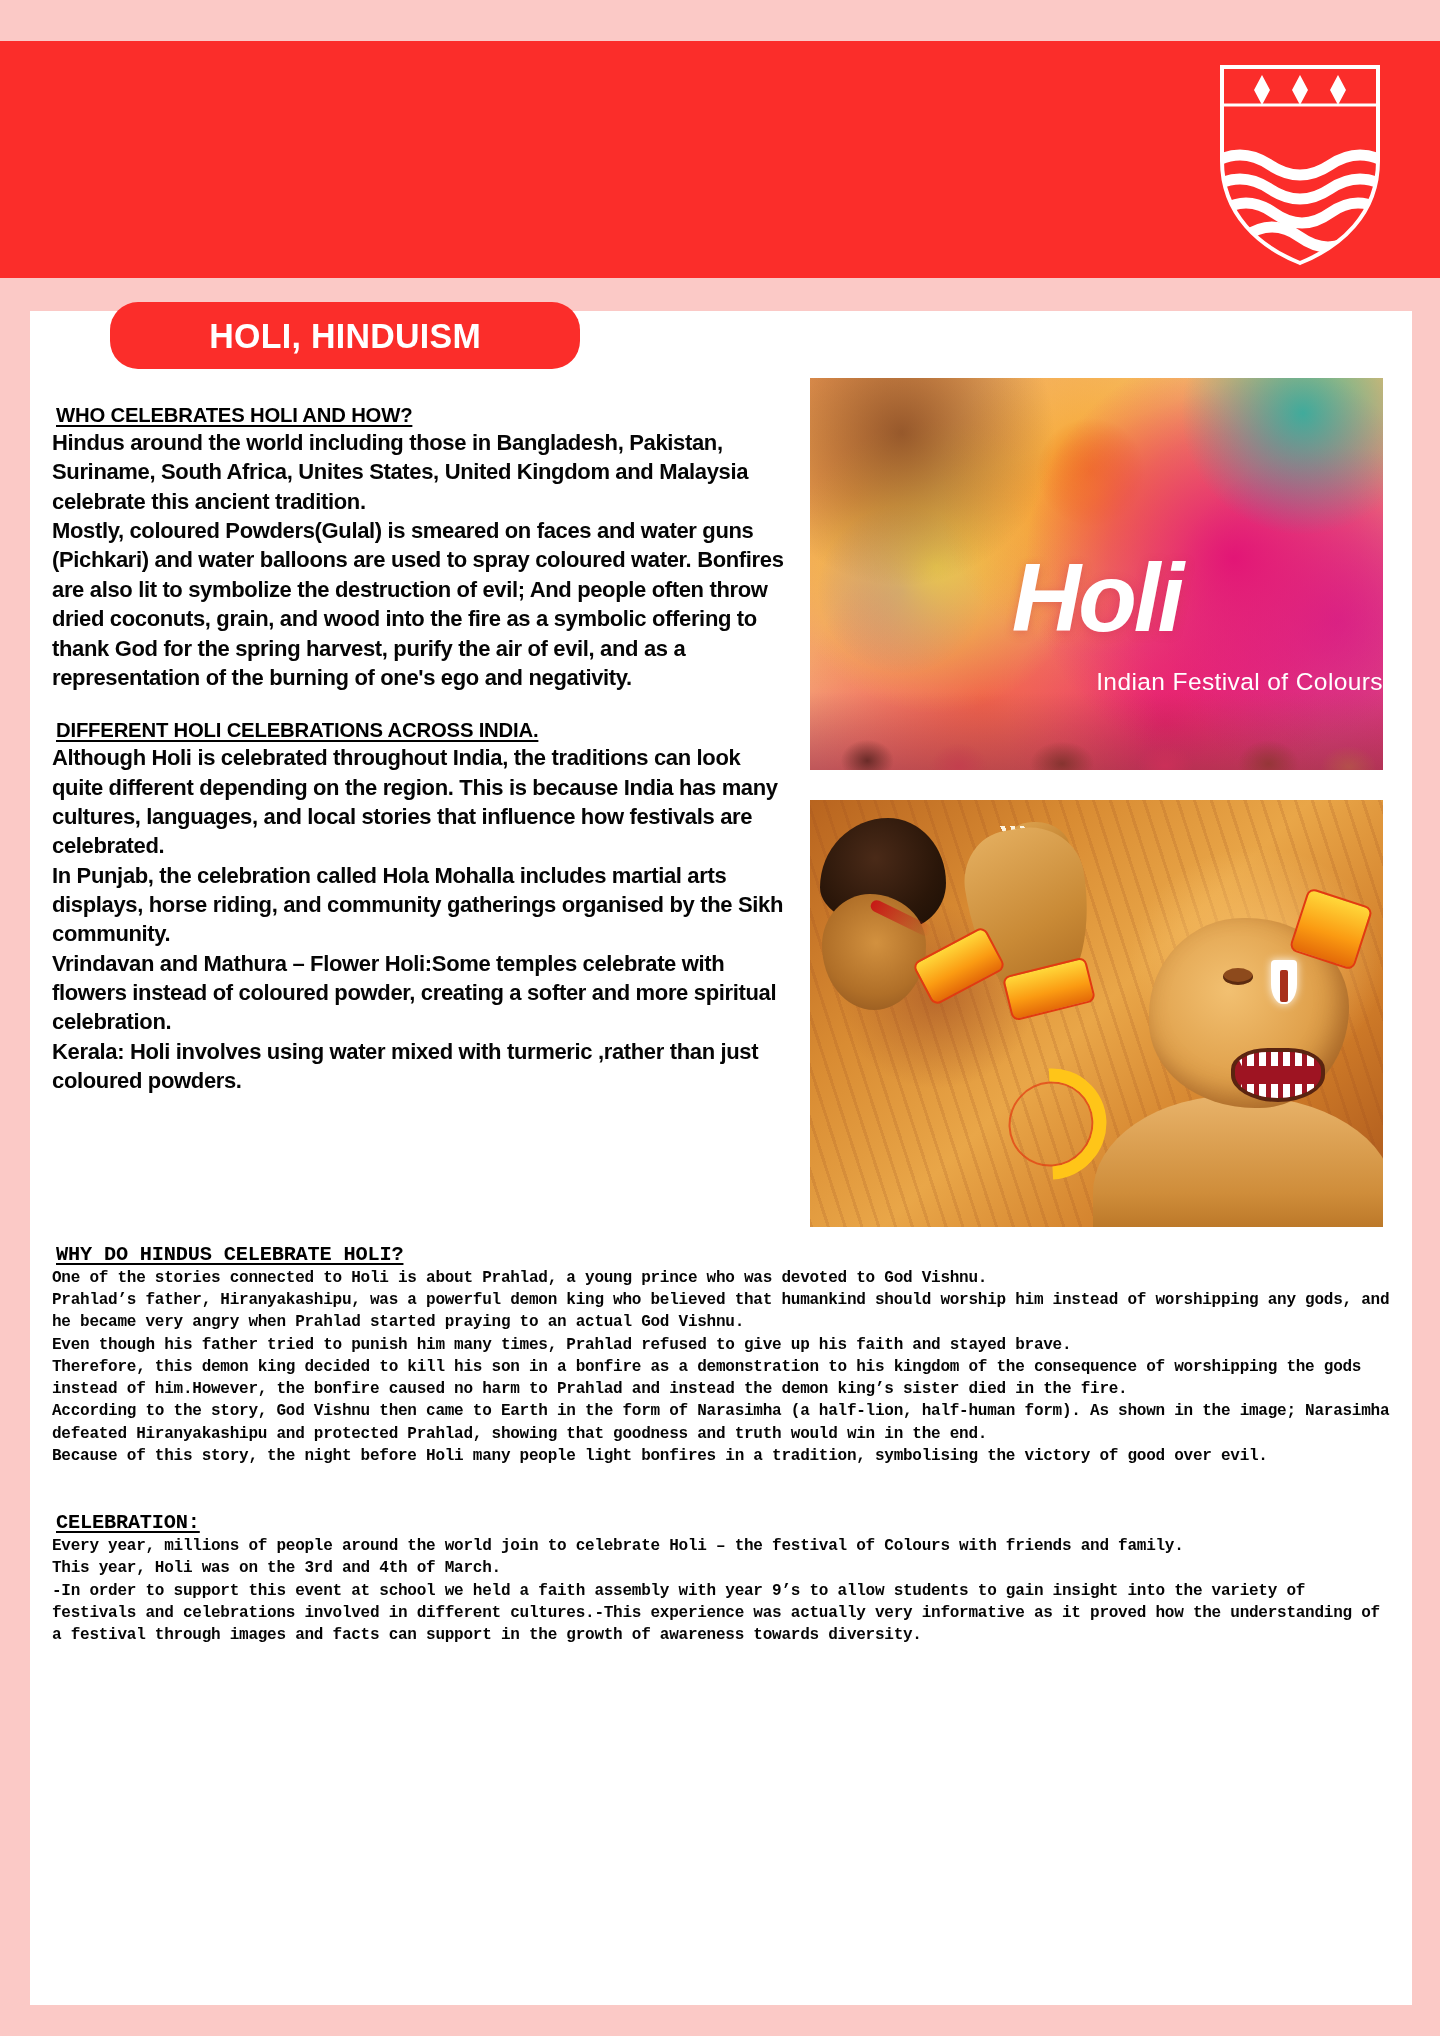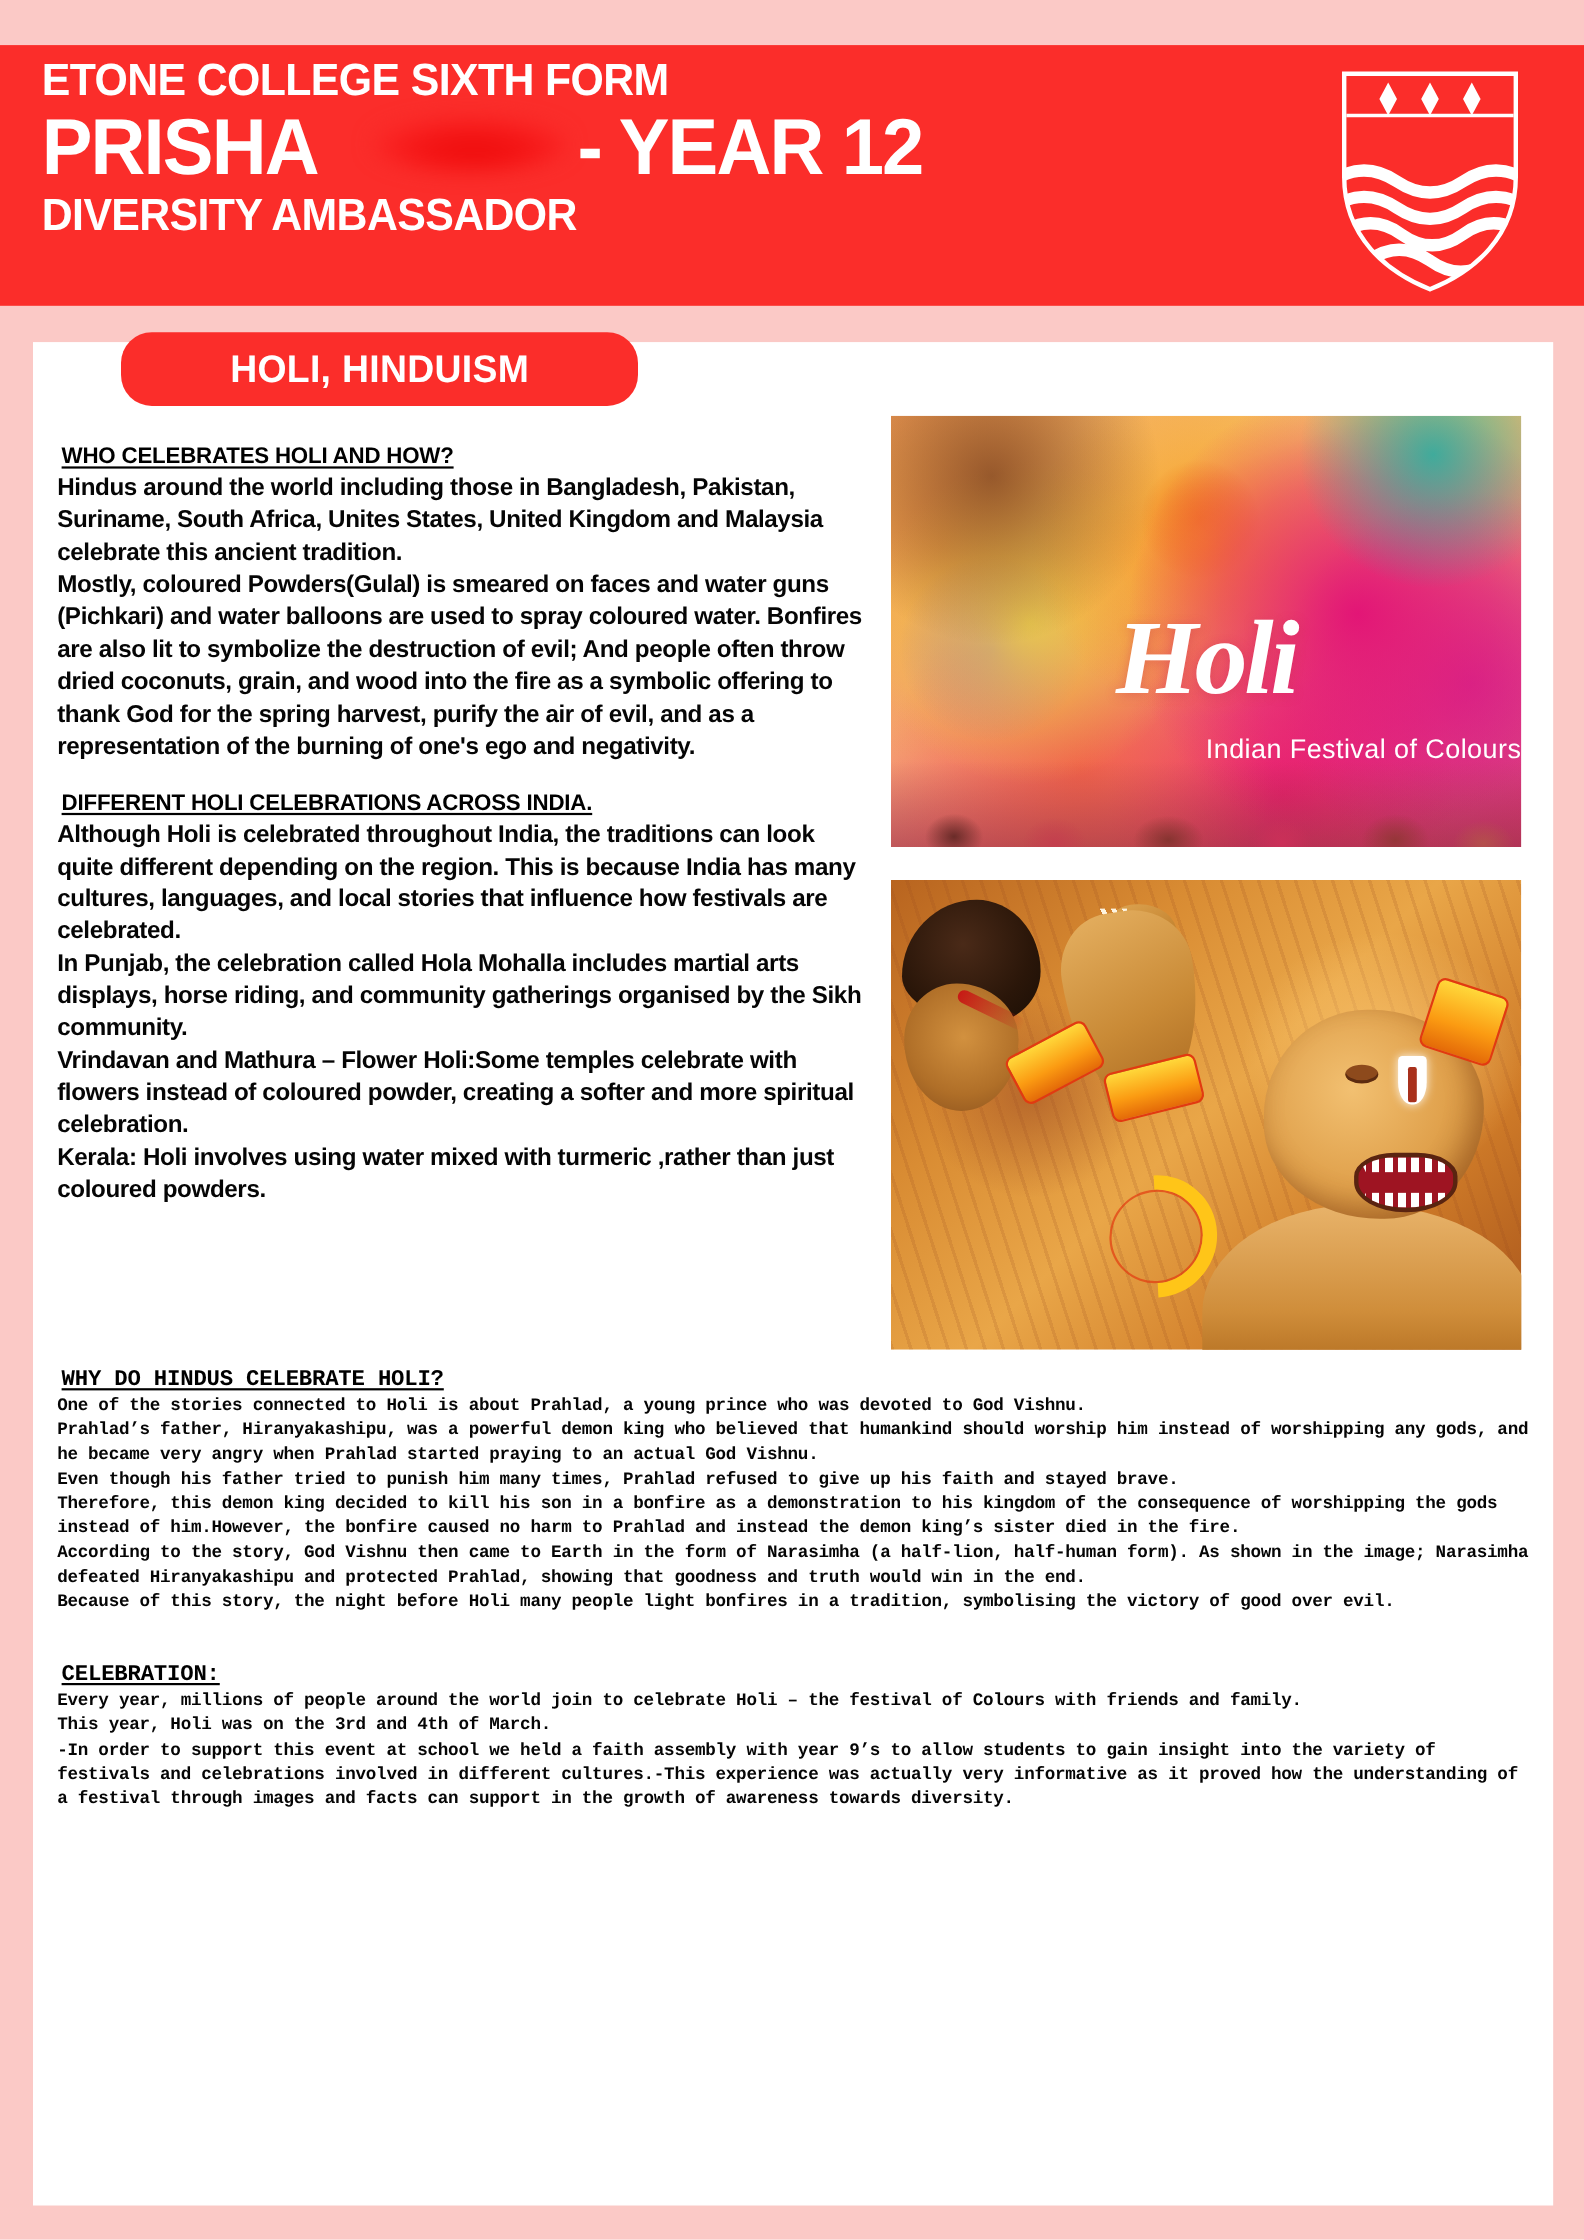--- a/index.html
+++ b/index.html
@@ -235,21 +235,21 @@
   .holi-wordmark {
     position: absolute;
     left: 0;
     right: 0;
     top: 44%;
     text-align: center;
     color: #ffffff;
     font-size: 96px;
     font-weight: 700;
     font-style: italic;
-    font-family: Liberation Serif, serif;
+    font-family: Liberation Sans, sans-serif;
     letter-spacing: -3px;
     line-height: 1;
     text-shadow: 0 2px 10px rgba(200,40,80,0.35);
   }
   .holi-subtitle {
     position: absolute;
     left: 0;
     right: 0;
     top: 74%;
     text-align: right;
@@ -445,31 +445,20 @@
     height: 22px;
     background:
       repeating-linear-gradient(66deg, #fdf4e0 0px, #fdf4e0 4px, rgba(0,0,0,0) 4px, rgba(0,0,0,0) 9px);
   }
 </style>
 </head>
 <body>
 
 <div class="header-band">
 
-  <div class="header-text-block">
-    <div class="school-name">ETONE COLLEGE SIXTH FORM</div>
-
-    <div class="name-line">
-      <span class="person-name">PRISHA</span>
-      <span class="redaction"></span>
-      <span class="year-label">- YEAR 12</span>
-    </div>
-
-    <div class="role-title">DIVERSITY AMBASSADOR</div>
-  </div>
 
   <div class="crest">
     <svg viewBox="0 0 200 212" width="200" height="212" aria-hidden="true">
       <defs>
         <clipPath id="shieldClip">
           <path d="M22 10 H178 V104 C178 158 140 190 100 206 C60 190 22 158 22 104 Z"></path>
         </clipPath>
       </defs>
       <path d="M22 10 H178 V104 C178 158 140 190 100 206 C60 190 22 158 22 104 Z" fill="none" stroke="#ffffff" stroke-width="4"></path>
       <line x1="24" y1="48" x2="176" y2="48" stroke="#ffffff" stroke-width="3"></line>

